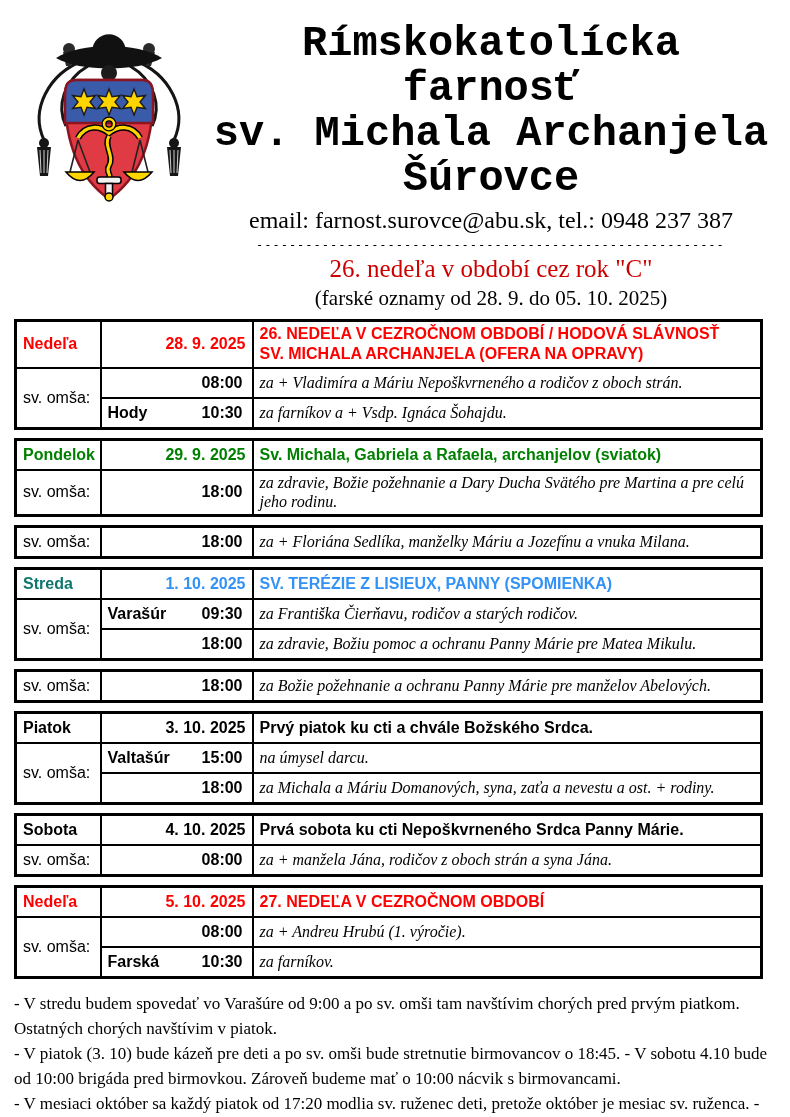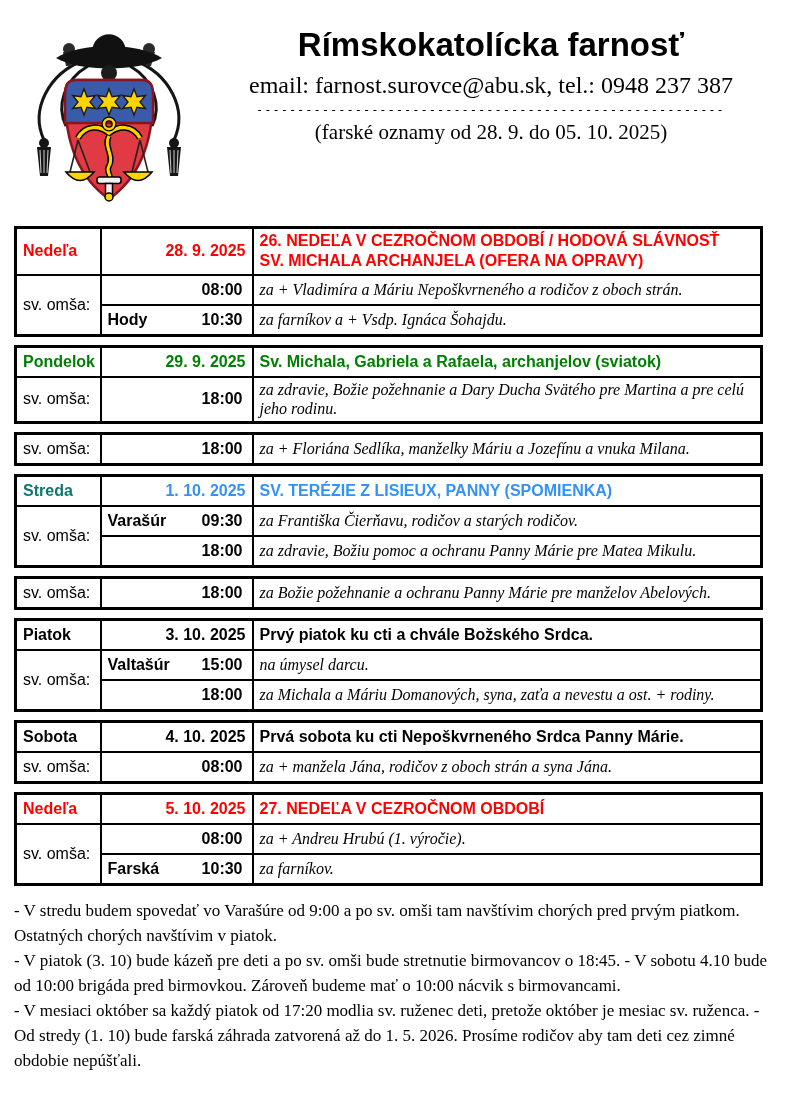--- a/index.html
+++ b/index.html
@@ -2,21 +2,21 @@
 <html><head>
 <meta charset="utf-8">
 <style>
   html,body{margin:0;padding:0;background:#fff;}
   body{width:790px;height:1117px;overflow:hidden;color:#000;font-family:"Liberation Sans",sans-serif;}
 
   
   .header{display:flex;padding:16px 12px 0 14px;}
   .crest{width:190px;height:202px;flex:none;}
   .header-text{flex:1;text-align:center;padding-top:6px;}
-  .title{font-family:Liberation Sans, sans-serif;font-weight:bold;font-size:33px;line-height:45px;}
+  .title{font-family:Liberation Mono, monospace;font-weight:bold;font-size:42px;line-height:45px;}
   .contact{font-family:"Liberation Serif",serif;font-size:24px;margin-top:5px;}
   .divider{font-family:"DejaVu Sans Mono",monospace;font-size:12px;letter-spacing:1px;width:470px;margin:4px auto 0;white-space:nowrap;overflow:hidden;}
   .subtitle{font-family:"Liberation Serif",serif;font-size:25px;margin-top:3px;}
   .notice{font-family:"Liberation Serif",serif;font-size:21px;margin-top:3px;}
 
   
   .schedule{margin:8px 27px 0 14px;}
   table.block{width:100%;border-collapse:collapse;table-layout:fixed;margin-bottom:8px;border:3px solid #000;}
   table.block td{border:2px solid #000;padding:2px 6px;vertical-align:middle;font-size:16px;height:24px;}
   td.c-day{font-weight:bold;}
@@ -94,22 +94,24 @@
     <path d="M95,120 C89,130 101,140 95,150 C91,156 98,158 95,163" stroke="#000" stroke-width="6" fill="none"></path>
     <path d="M95,120 C89,130 101,140 95,150 C91,156 98,158 95,163" stroke="#FFD500" stroke-width="3" fill="none"></path>
 
     <rect x="83" y="161" width="24" height="6.5" rx="2.5" fill="#F2F2F2" stroke="#000" stroke-width="1.5"></rect>
     <rect x="91.5" y="167.5" width="7" height="11" fill="#F2F2F2" stroke="#000" stroke-width="1.5"></rect>
     <circle cx="95" cy="181" r="4" fill="#FFD500" stroke="#000" stroke-width="1.5"></circle>
   </svg>
 
   <div class="header-text">
     <div class="title">Rímskokatolícka farnosť</div>
+    <div class="title">sv. Michala Archanjela Šúrovce</div>
     <div class="contact">email: farnost.surovce@abu.sk, tel.: 0948 237 387</div>
     <div class="divider">--------------------------------------------------------------------------------</div>
+    <div class="subtitle" style="color: rgb(204, 0, 0);">26. nedeľa v období cez rok "C"</div>
     <div class="notice">(farské oznamy od 28. 9. do 05. 10. 2025)</div>
   </div>
 </div>
 
 <div class="schedule" id="schedule">
     <table class="block">
       <colgroup>
         <col style="width: 85px;">
         <col style="width: 152px;">
         <col>

